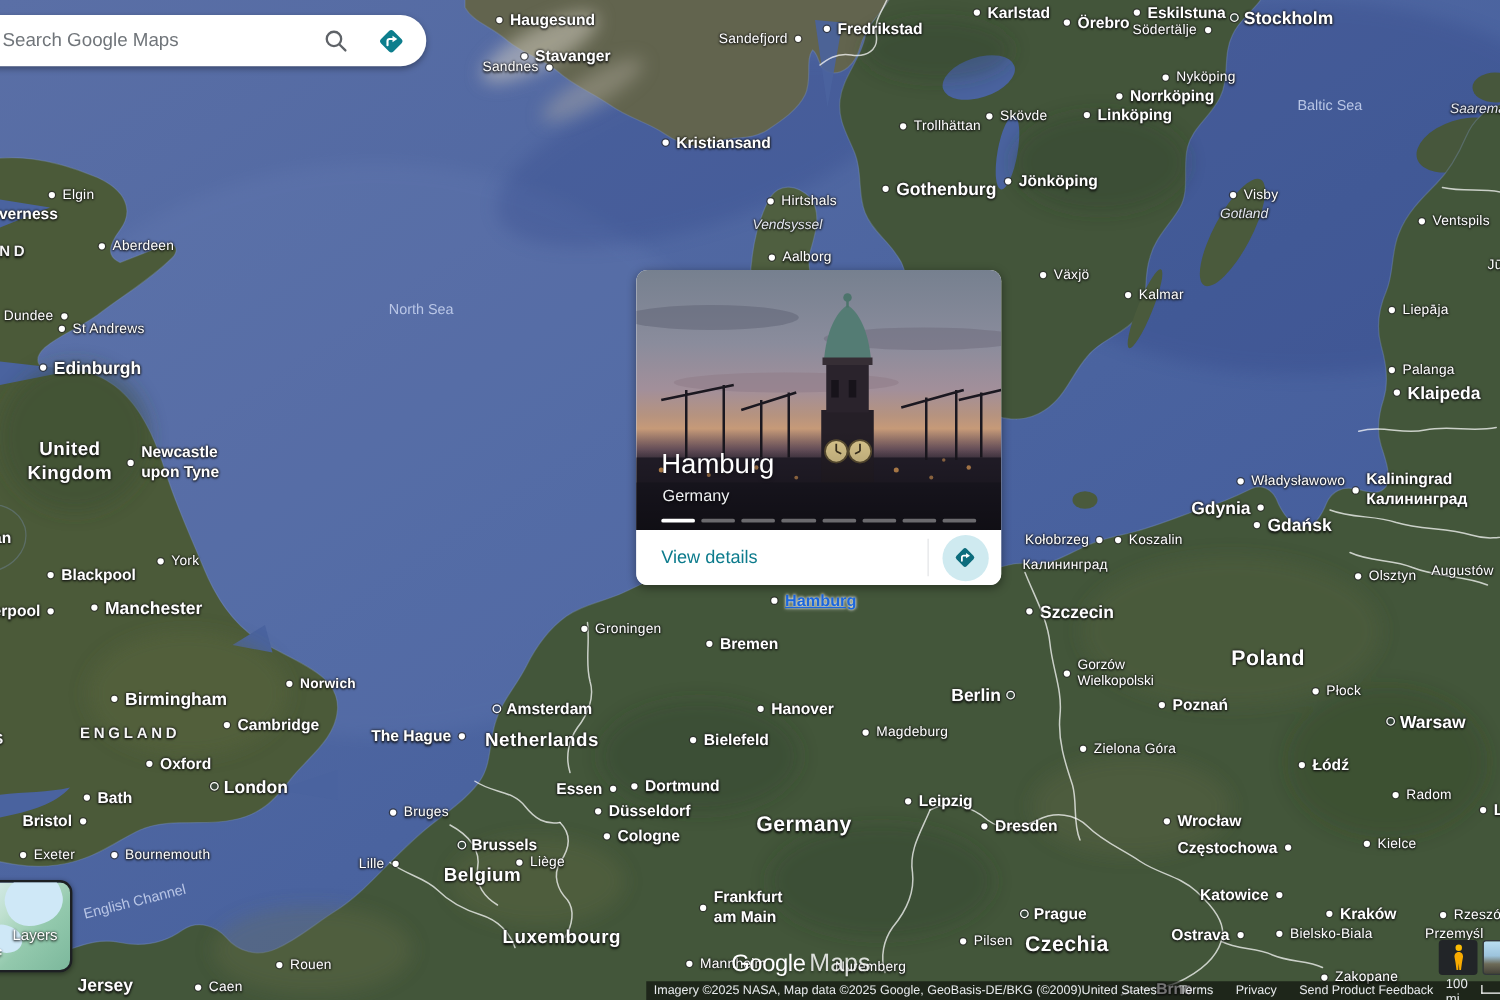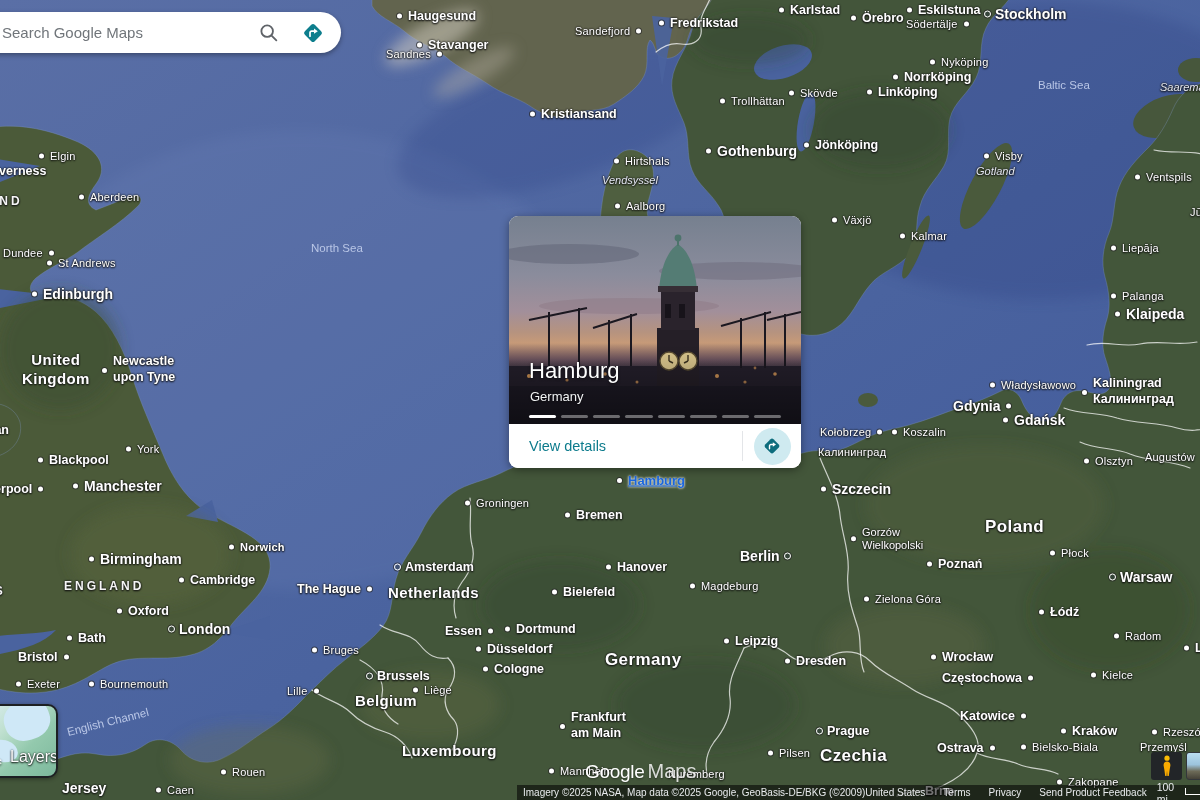--- a/index.html
+++ b/index.html
@@ -58,21 +58,21 @@
   #card-dir-btn{width:58px;display:flex;align-items:center;justify-content:center;cursor:pointer;border:none;background:transparent;height:100%;}
   #card-dir-circle{width:37px;height:37px;border-radius:50%;background:#cfeaf0;display:flex;align-items:center;justify-content:center;}
 
   
   #layers-control{position:absolute;left:-16px;top:704px;width:74px;height:74px;border-radius:10px;
     border:2px solid #1d2023;overflow:hidden;cursor:pointer;
     background:linear-gradient(135deg,#d9edf0 0%,#bfe0cf 30%,#93c9ad 60%,#7cb89c 100%);box-shadow:0 1px 4px rgba(0,0,0,.4);}
   #layers-water{position:absolute;left:18px;top:-6px;width:46px;height:40px;border-radius:45%;
     background:#cfe8f7;transform:rotate(-18deg);}
   #layers-water2{position:absolute;left:2px;top:34px;width:30px;height:22px;border-radius:50%;background:#cfe8f7;transform:rotate(14deg);}
-  #layers-label{position:absolute;left:24px;bottom:10px;font-size:16px;color:#fff;font-weight:500;
+  #layers-label{position:absolute;left:24px;bottom:21px;font-size:12px;color:#fff;font-weight:500;
     text-shadow:0 1px 2px rgba(0,0,0,.9),0 0 2px rgba(0,0,0,.8);}
   #layers-stack-icon{position:absolute;left:2px;bottom:7px;width:16px;height:14px;color:#fff;
     filter:drop-shadow(0 1px 1px rgba(0,0,0,.8));}
 
   
   #pegman-panel{position:absolute;left:1151px;top:752px;width:31px;height:28px;background:#222528;
     border-radius:3px;display:flex;align-items:center;justify-content:center;cursor:pointer;}
   #photo-tile{position:absolute;left:1186px;top:752px;width:40px;height:28px;border-radius:3px;cursor:pointer;
     background:linear-gradient(180deg,#badef2 0%,#9cc3dc 45%,#6d6b58 70%,#454238 100%);border:1px solid #33373b;}
 
@@ -245,21 +245,21 @@
       <div class="mlabel country" style="left: 355px; top: 701px;">Belgium</div>
       <div class="mlabel country" style="left: 402px; top: 751px;">Luxembourg</div>
       <div class="mlabel md" style="left: 405px; top: 567px;">Amsterdam<i class="dot ol"></i></div>
       <div class="mlabel md" style="left: 297px; top: 589px;">The Hague<i class="dot r"></i></div>
       <div class="mlabel country" style="left: 388px; top: 593px;">Netherlands</div>
       <div class="mlabel sm" style="left: 476px; top: 503px;">Groningen<i class="dot l"></i></div>
       <div class="mlabel md" style="left: 576px; top: 515px;">Bremen<i class="dot l"></i></div>
       <div class="mlabel sel" style="left: 628px; top: 480px;">Hamburg<i class="dot l"></i></div>
       <div class="mlabel md" style="left: 617px; top: 567px;">Hanover<i class="dot l"></i></div>
       <div class="mlabel md" style="left: 563px; top: 592px;">Bielefeld<i class="dot l"></i></div>
-      <div class="mlabel lg" style="left: 740px; top: 556px;">Berlin<i class="dot or"></i></div>
+      <div class="mlabel lg" style="left: 761px; top: 556px;">Berlin<i class="dot or"></i></div>
       <div class="mlabel sm" style="left: 701px; top: 586px;">Magdeburg<i class="dot l"></i></div>
       <div class="mlabel md" style="left: 445px; top: 631px;">Essen<i class="dot r"></i></div>
       <div class="mlabel md" style="left: 516px; top: 629px;">Dortmund<i class="dot l"></i></div>
       <div class="mlabel md" style="left: 487px; top: 649px;">Düsseldorf<i class="dot l"></i></div>
       <div class="mlabel md" style="left: 494px; top: 669px;">Cologne<i class="dot l"></i></div>
       <div class="mlabel country-lg" style="left: 605px; top: 660px;">Germany</div>
       <div class="mlabel md2" style="left: 571px; top: 726px;">Frankfurt
 am Main<i class="dot l"></i></div>
       <div class="mlabel sm" style="left: 560px; top: 771px;">Mannheim<i class="dot l"></i></div>
       <div class="mlabel sm" style="left: 668px; top: 774px;">Nuremberg</div>

